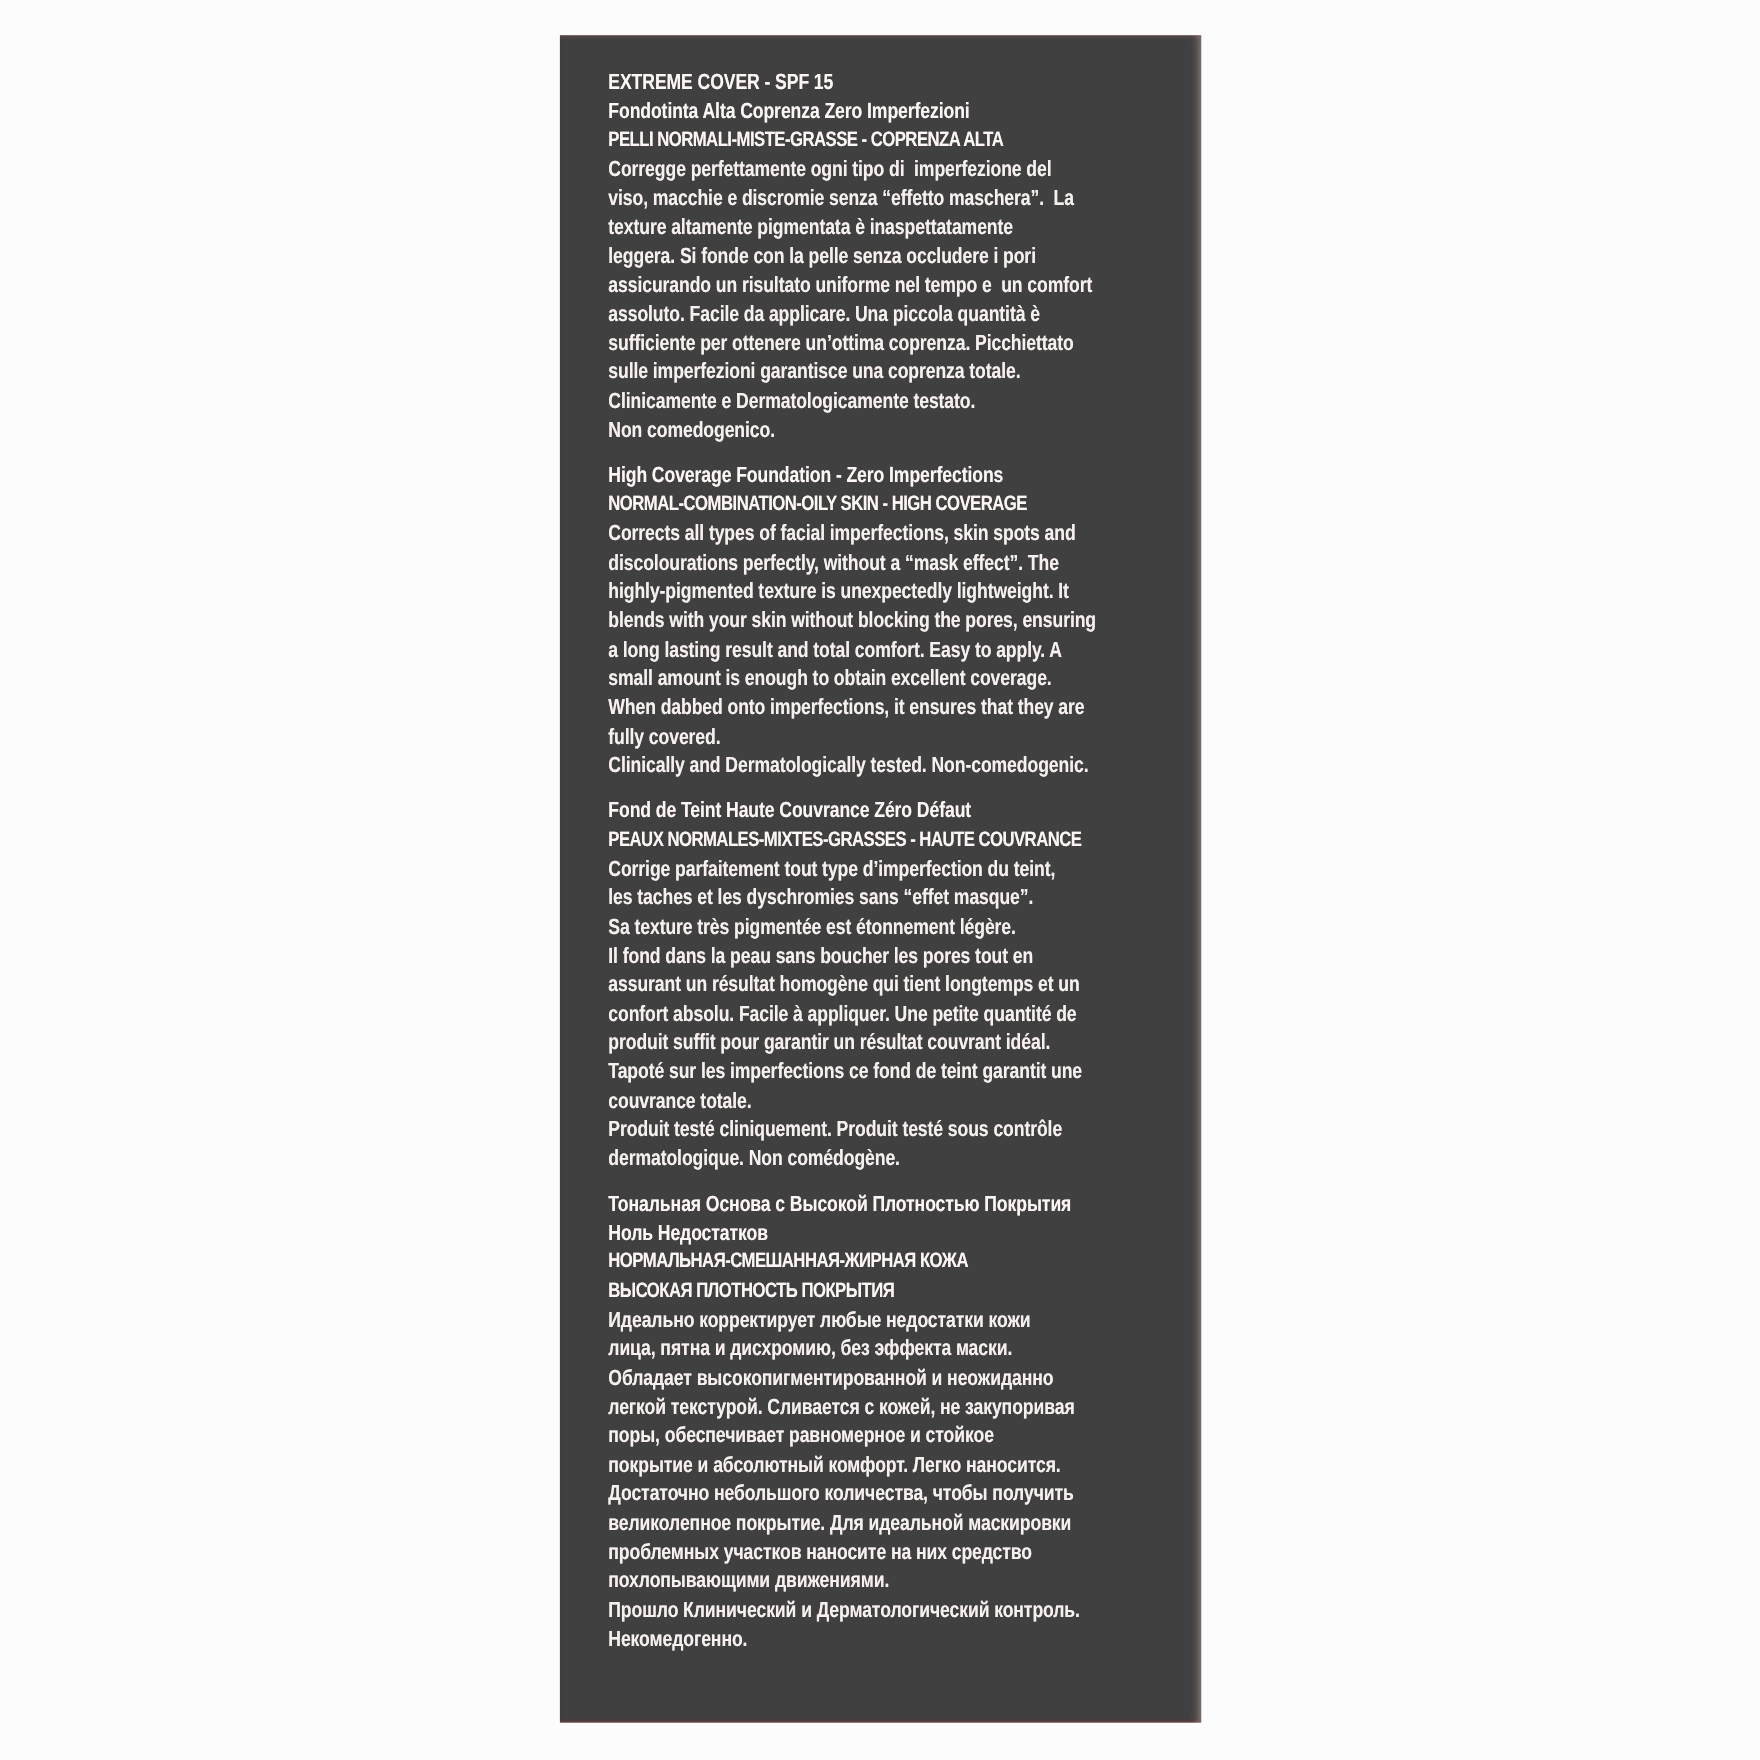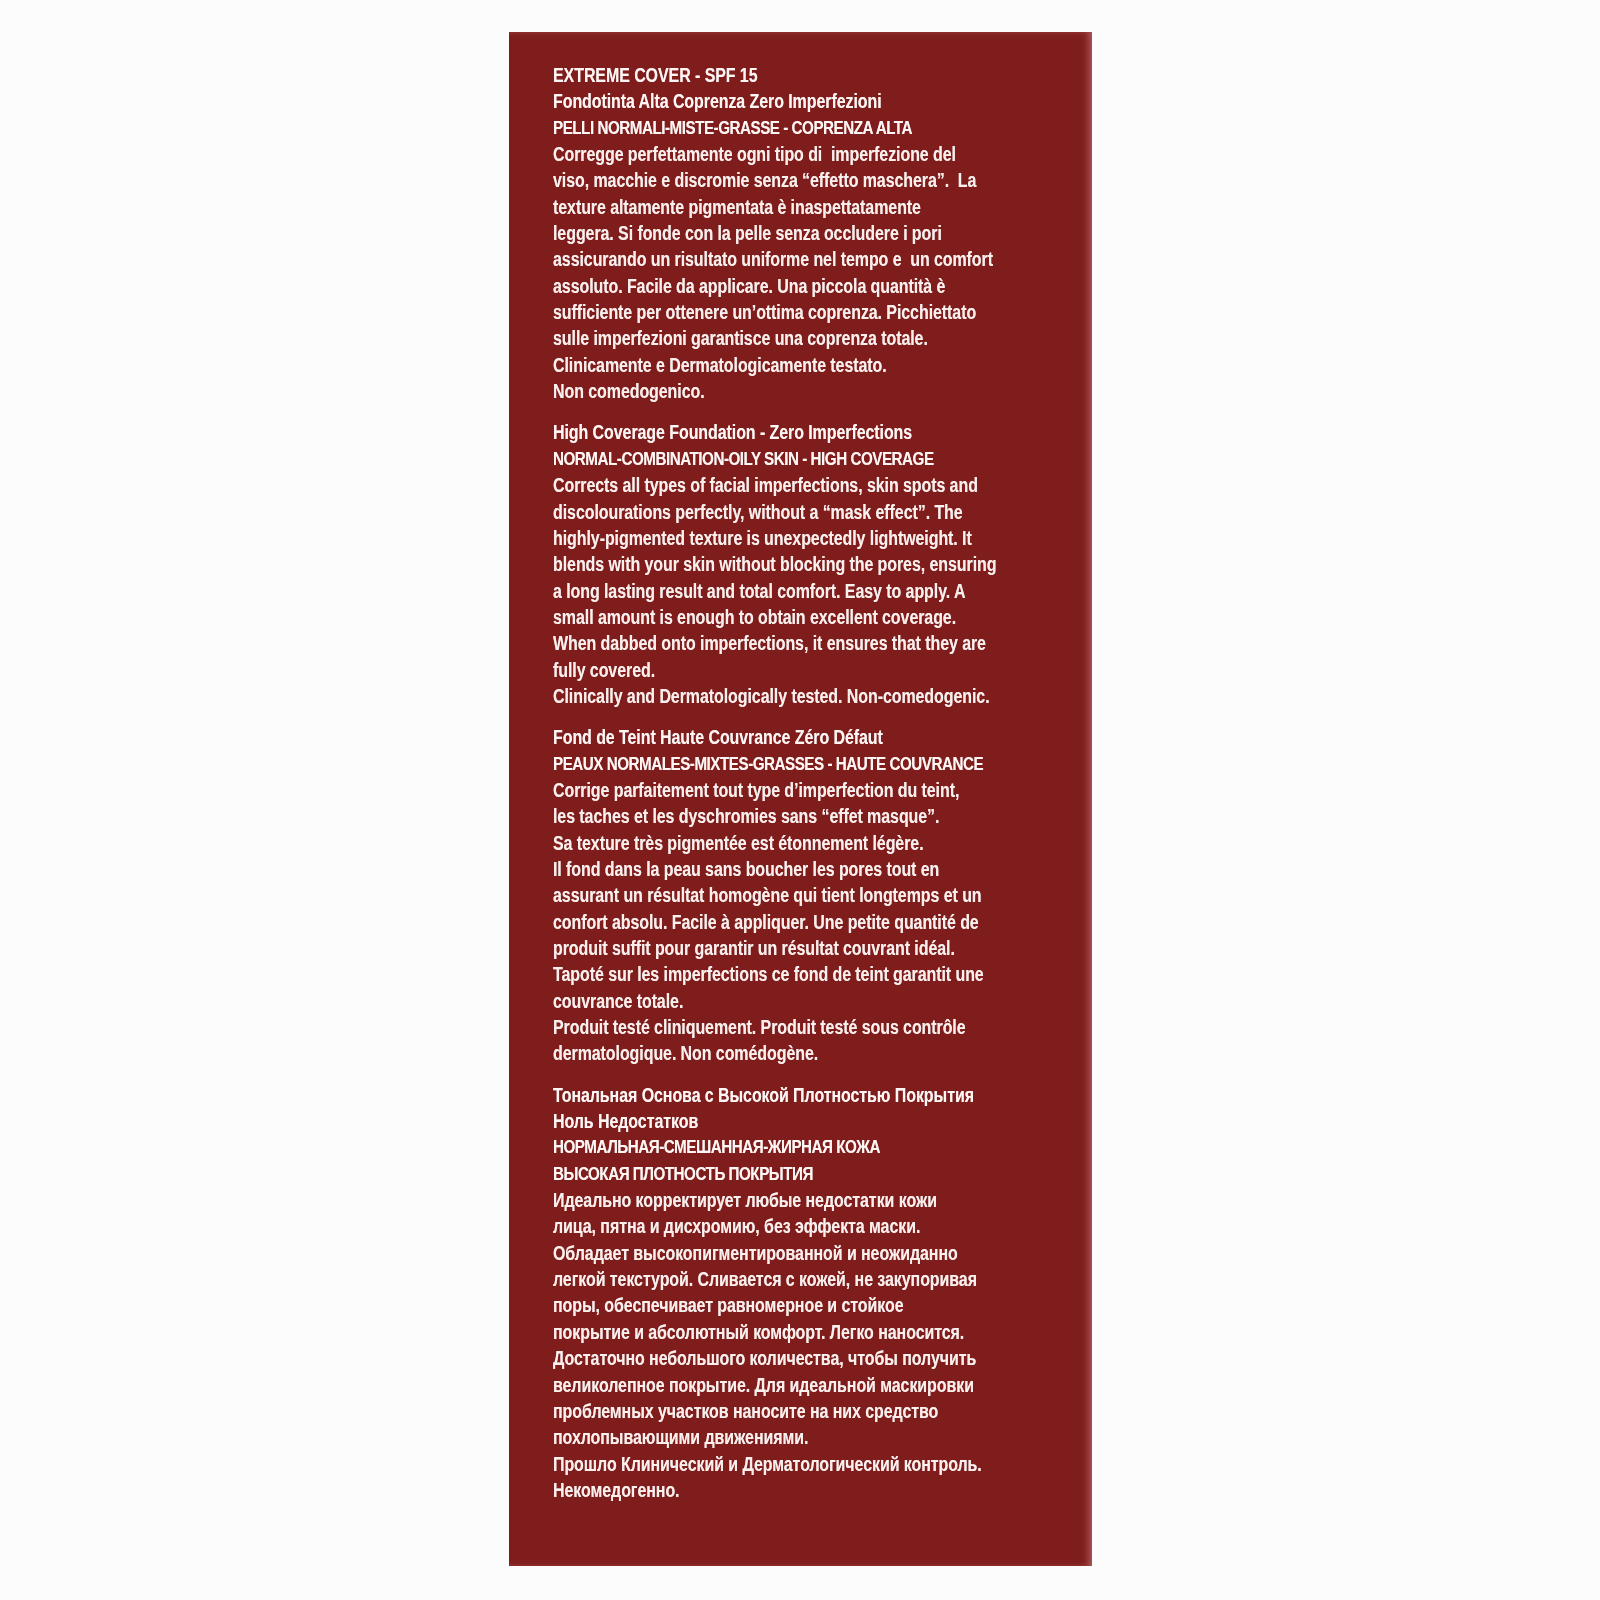--- a/index.html
+++ b/index.html
@@ -53,21 +53,21 @@
     font-weight: 700;
     font-size: 19px;
     letter-spacing: -0.6px;
   }
   .line.b  { font-weight: 700; opacity: 0.97; }
 </style>
 </head>
 <body>
 
 <div class="stage" style="background: rgb(252, 252, 252);">
-  <div class="label-box" style="background: #7f1d1d;">
+  <div class="label-box" style="background: #404040;">
     <div class="text-col" id="label-sections" style="color: rgb(253, 246, 244);">
         <section class="label-section">
           <div class="line h">EXTREME COVER - SPF 15</div>
           <div class="line h">Fondotinta Alta Coprenza Zero Imperfezioni</div>
           <div class="line hc">PELLI NORMALI-MISTE-GRASSE - COPRENZA ALTA</div>
           <div class="line b">Corregge perfettamente ogni tipo di  imperfezione del</div>
           <div class="line b">viso, macchie e discromie senza “effetto maschera”.  La</div>
           <div class="line b">texture altamente pigmentata è inaspettatamente</div>
           <div class="line b">leggera. Si fonde con la pelle senza occludere i pori</div>
           <div class="line b">assicurando un risultato uniforme nel tempo e  un comfort</div>

